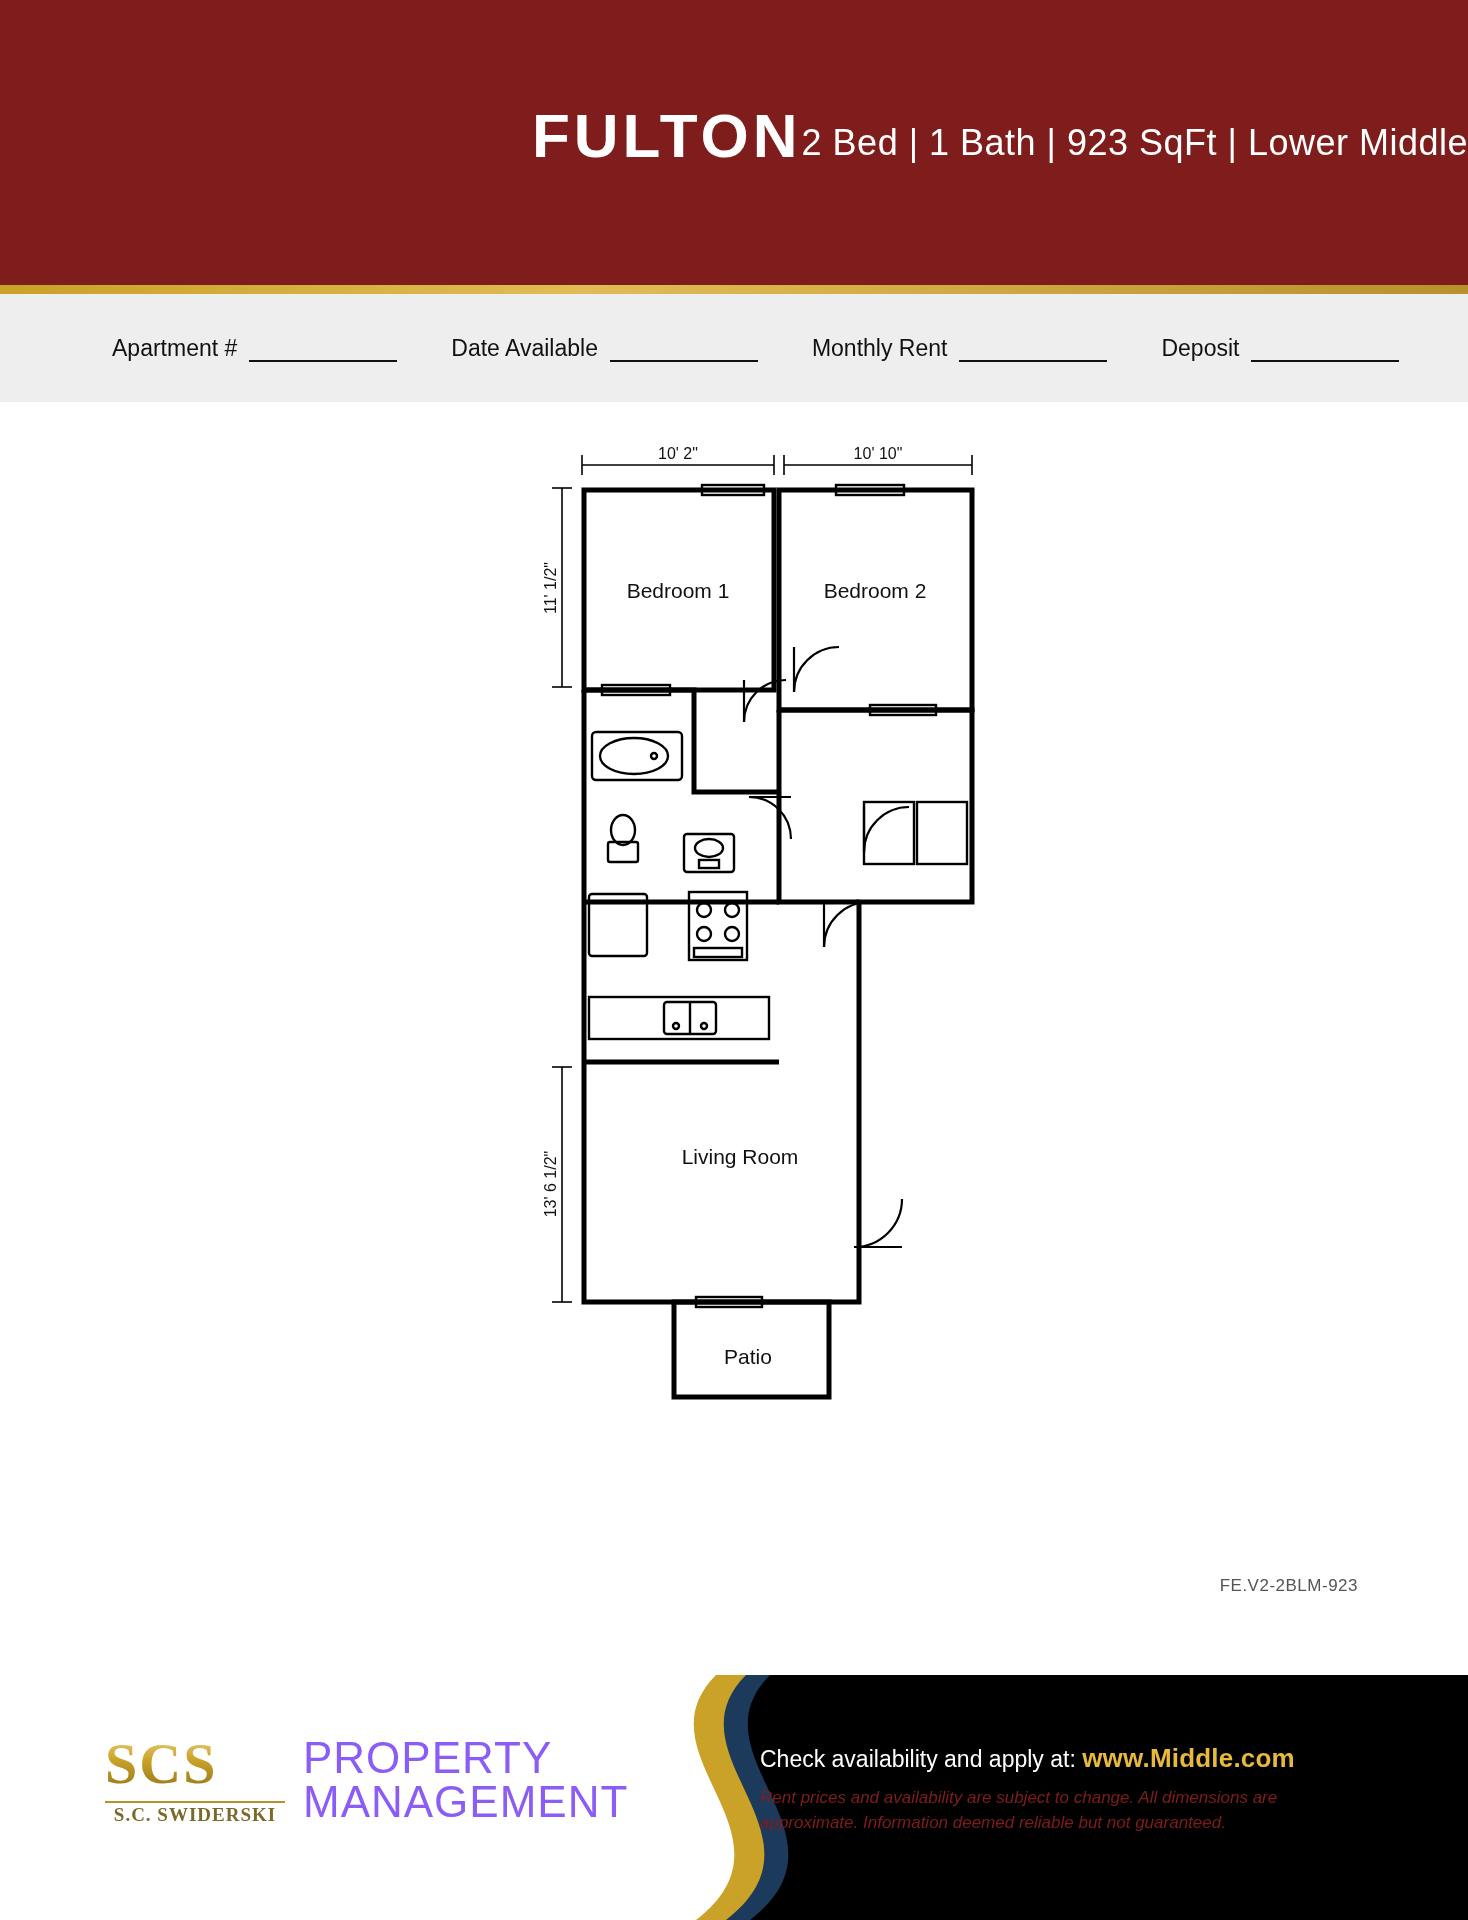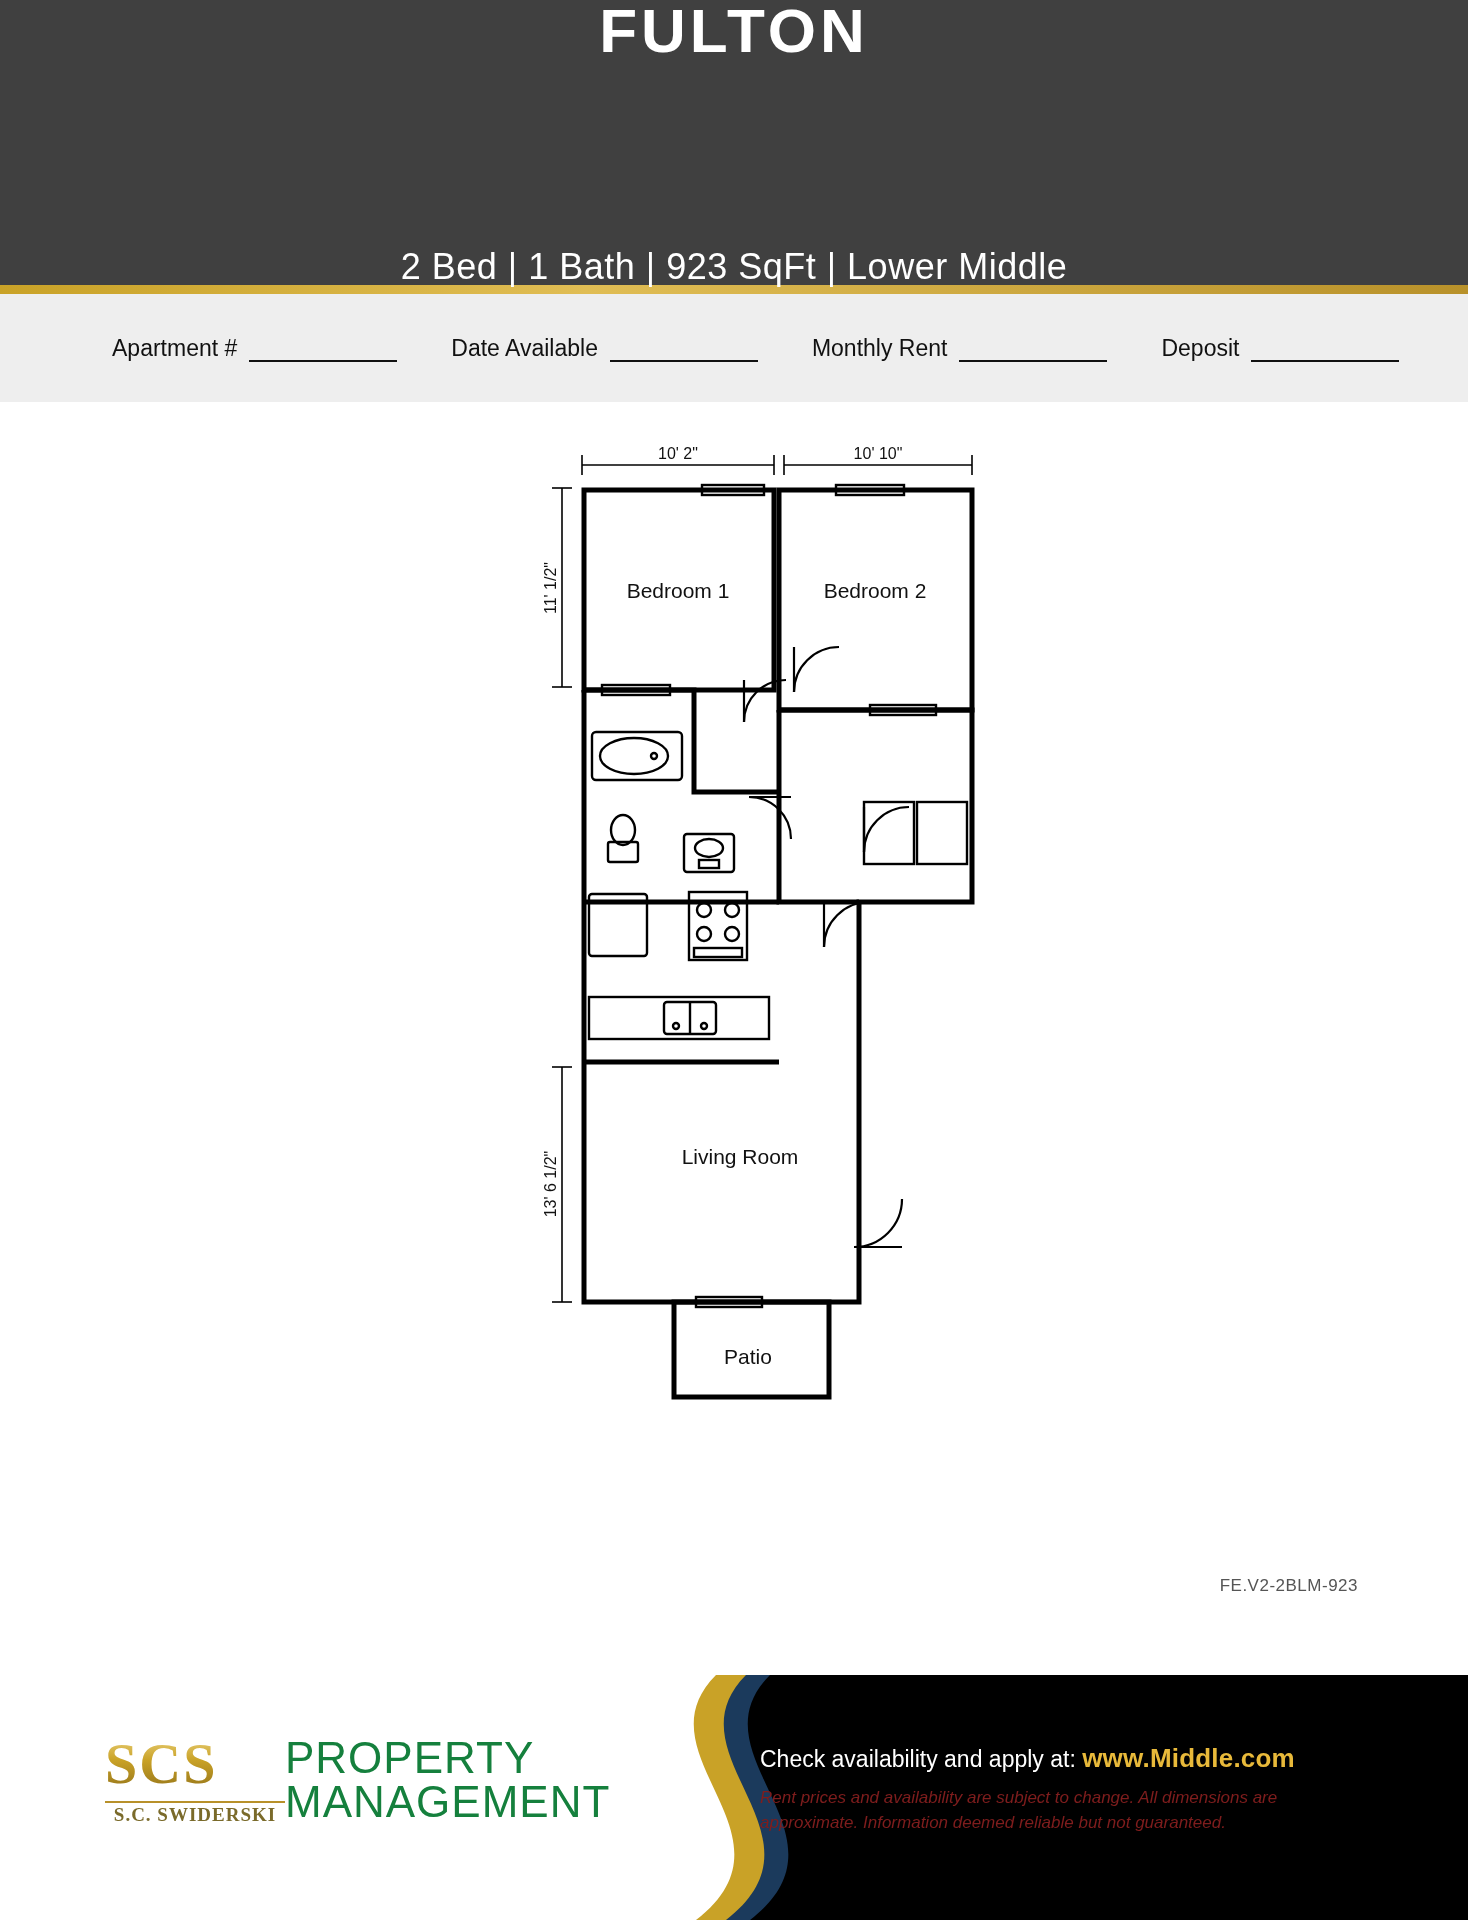--- a/index.html
+++ b/index.html
@@ -8,27 +8,27 @@
     width: 1468px;
     height: 1920px;
     background: #ffffff;
     font-family: "Liberation Sans", sans-serif;
     position: relative;
     overflow: hidden;
   }
 
   
   .header {
-    background:#404040;
+    background:#7f1d1d;
     height: 285px;
     width:100%;
     display:flex;
-    flex-direction:column;
+    flex-direction:row;
     align-items:center;
-    justify-content:space-between;
+    justify-content:flex-end;
     color:#ffffff;
   }
   .header-title {
     font-size: 62px;
     font-weight: 800;
     letter-spacing: 4px;
     margin: 0 0 14px 0;
     line-height: 1;
   }
   .header-sub {
@@ -122,22 +122,23 @@
     letter-spacing: 1px;
     color:#7a6a2a;
     text-align:center;
     margin-top: 2px;
     font-family: "Liberation Serif", serif;
     font-weight:700;
     border-top: 2px solid #b8912a;
     padding-top:1px;
   }
   .pm-text {
+    margin-left: 18px;
     line-height: 0.98;
-    color:#15803d;
+    color:#8b5cf6;
     font-size: 44px;
     font-weight: 400;
     letter-spacing: 1px;
   }
   .pm-text .l2 { display:block; }
 </style>
 </head>
 <body>
 
 <div class="header">

